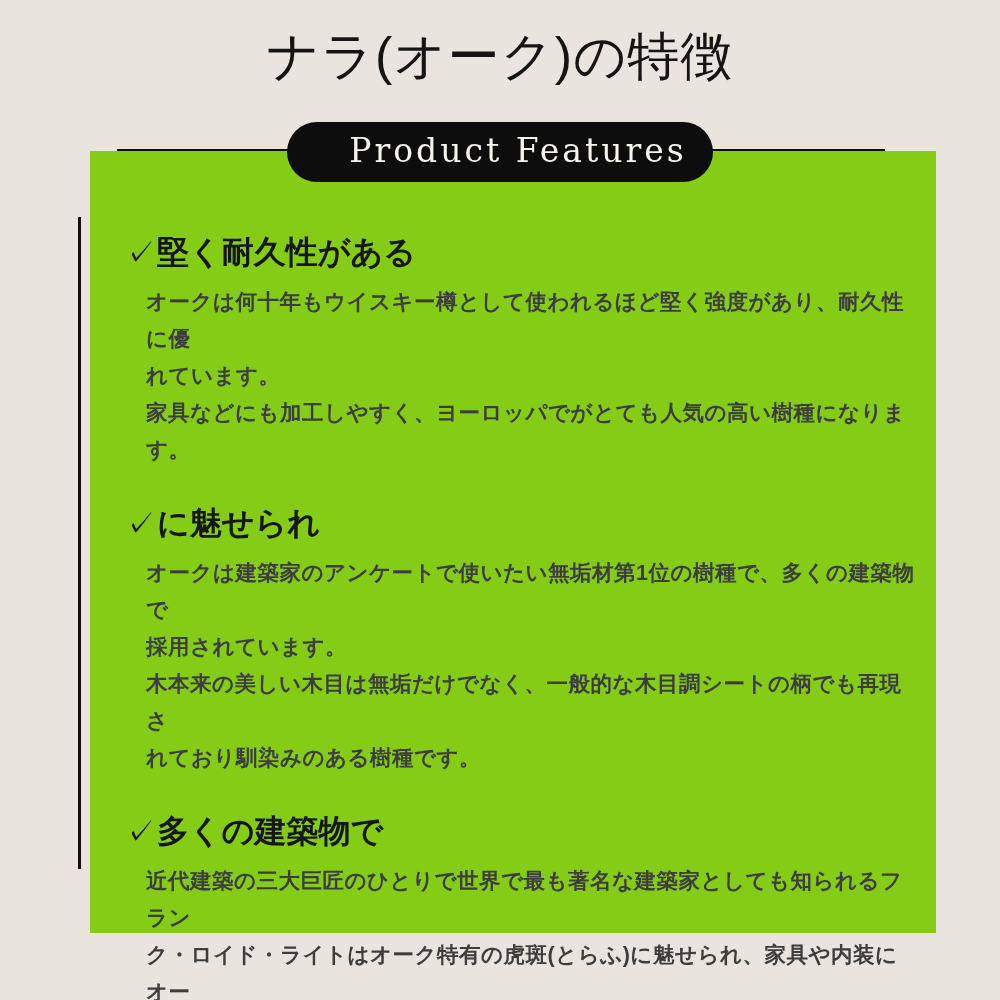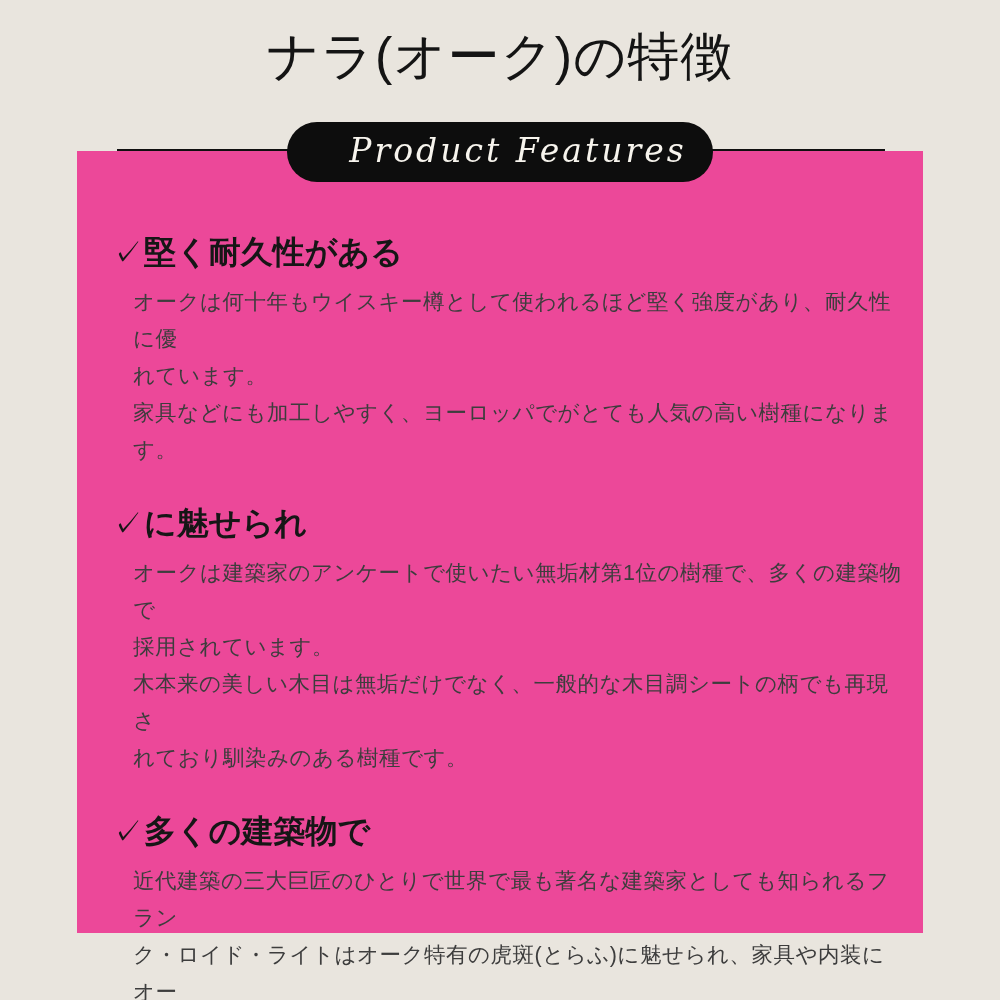--- a/index.html
+++ b/index.html
@@ -21,40 +21,39 @@
     color:#141414;
   }
   
   .frame-line{position:absolute;background:#101010;}
   .frame-line.top{left:117px;top:149px;width:768px;height:3px;}
   .frame-line.bottom{left:117px;top:929px;width:768px;height:3px;}
   .frame-line.left{left:78px;top:217px;width:3px;height:652px;}
   .frame-line.right{left:919px;top:217px;width:3px;height:652px;}
   .card{
     position:absolute;
-    left:77px;top:151px;
+    left:90px;top:151px;
     width:846px;height:782px;
-    background:#ec4899;
+    background:#84cc16;
     box-sizing:border-box;
     padding:80px 18px 0 35px;
   }
   .ribbon{
     position:absolute;
     top:122px;left:287px;
     width:426px;height:60px;
     background:#0D0D0D;
     border-radius:30px;
     z-index:3;
     text-align:center;
   }
   .ribbon-label{
     display:inline-block;
     line-height:58px;
     font-family:"DejaVu Serif", serif;
-    font-style:italic;
     font-size:33px;
     letter-spacing:3px;
     color:#F7F4ED;
     white-space:nowrap;
     margin-left:36px;
   }
   .feature{margin:0;}
   .feature-heading{
     font-size:32px;
     line-height:42px;
@@ -69,20 +68,21 @@
     margin-right:2px;
     color:#161616;
   }
   .feature-body{
     margin:0 0 33px 21px;
     font-size:21.5px;
     line-height:37px;
     letter-spacing:0.5px;
     color:#3D3D3D;
     white-space:pre-line;
+    font-weight:bold;
   }
 </style>
 </head>
 <body>
 
 <div class="canvas">
 
   <h1 class="title">ナラ(オーク)の特徴</h1>
 
   <div class="frame-line top"></div>

